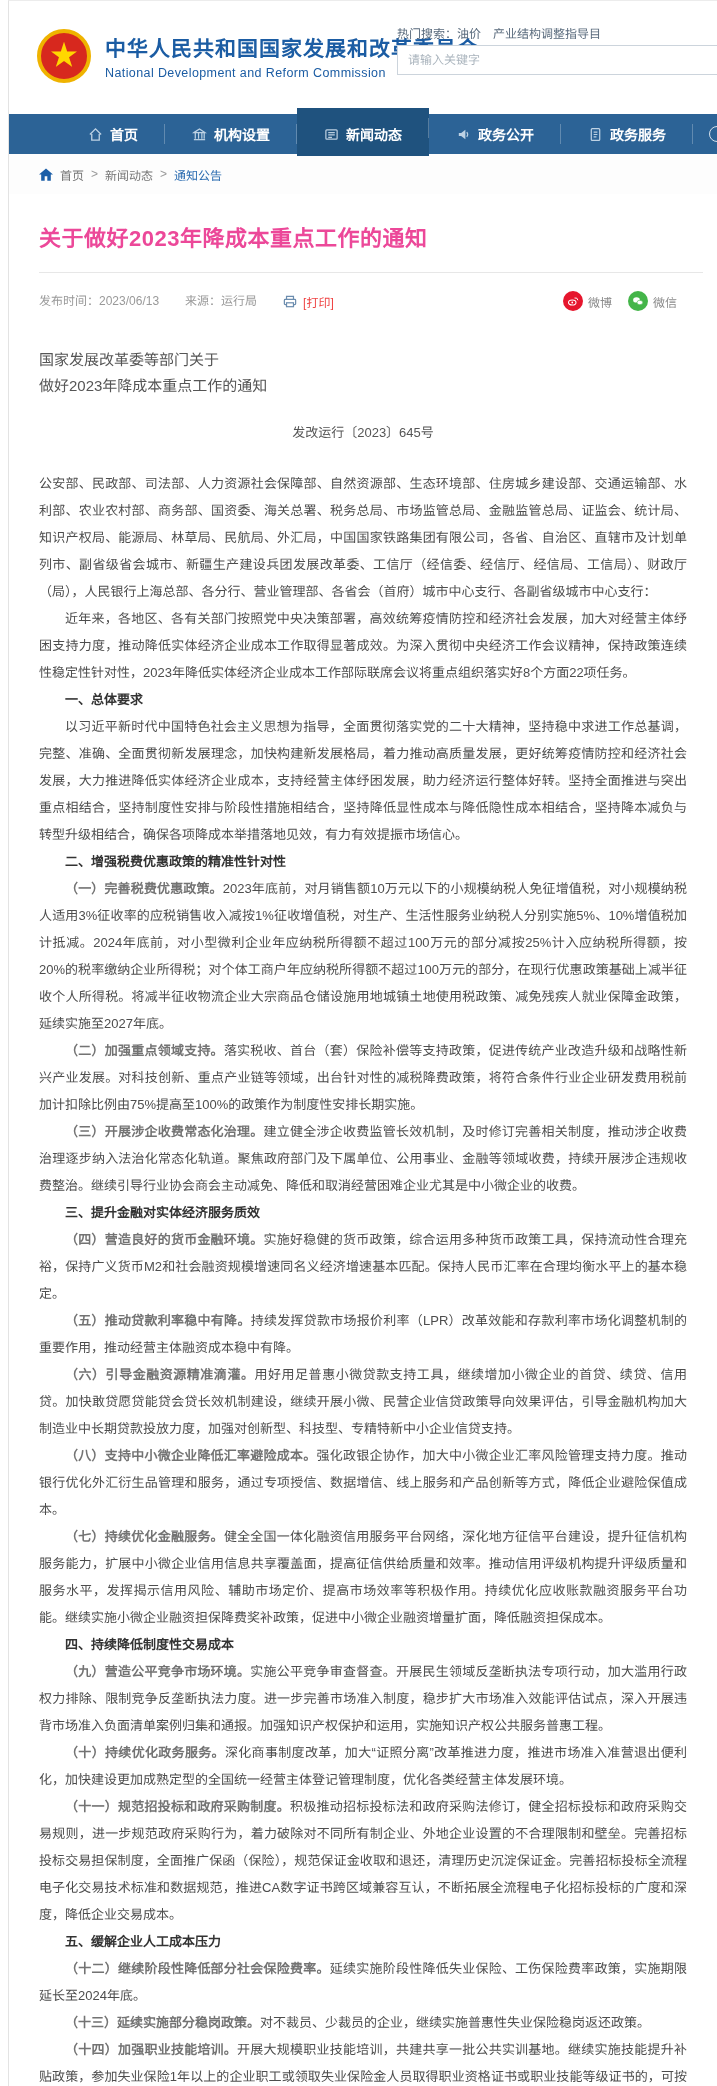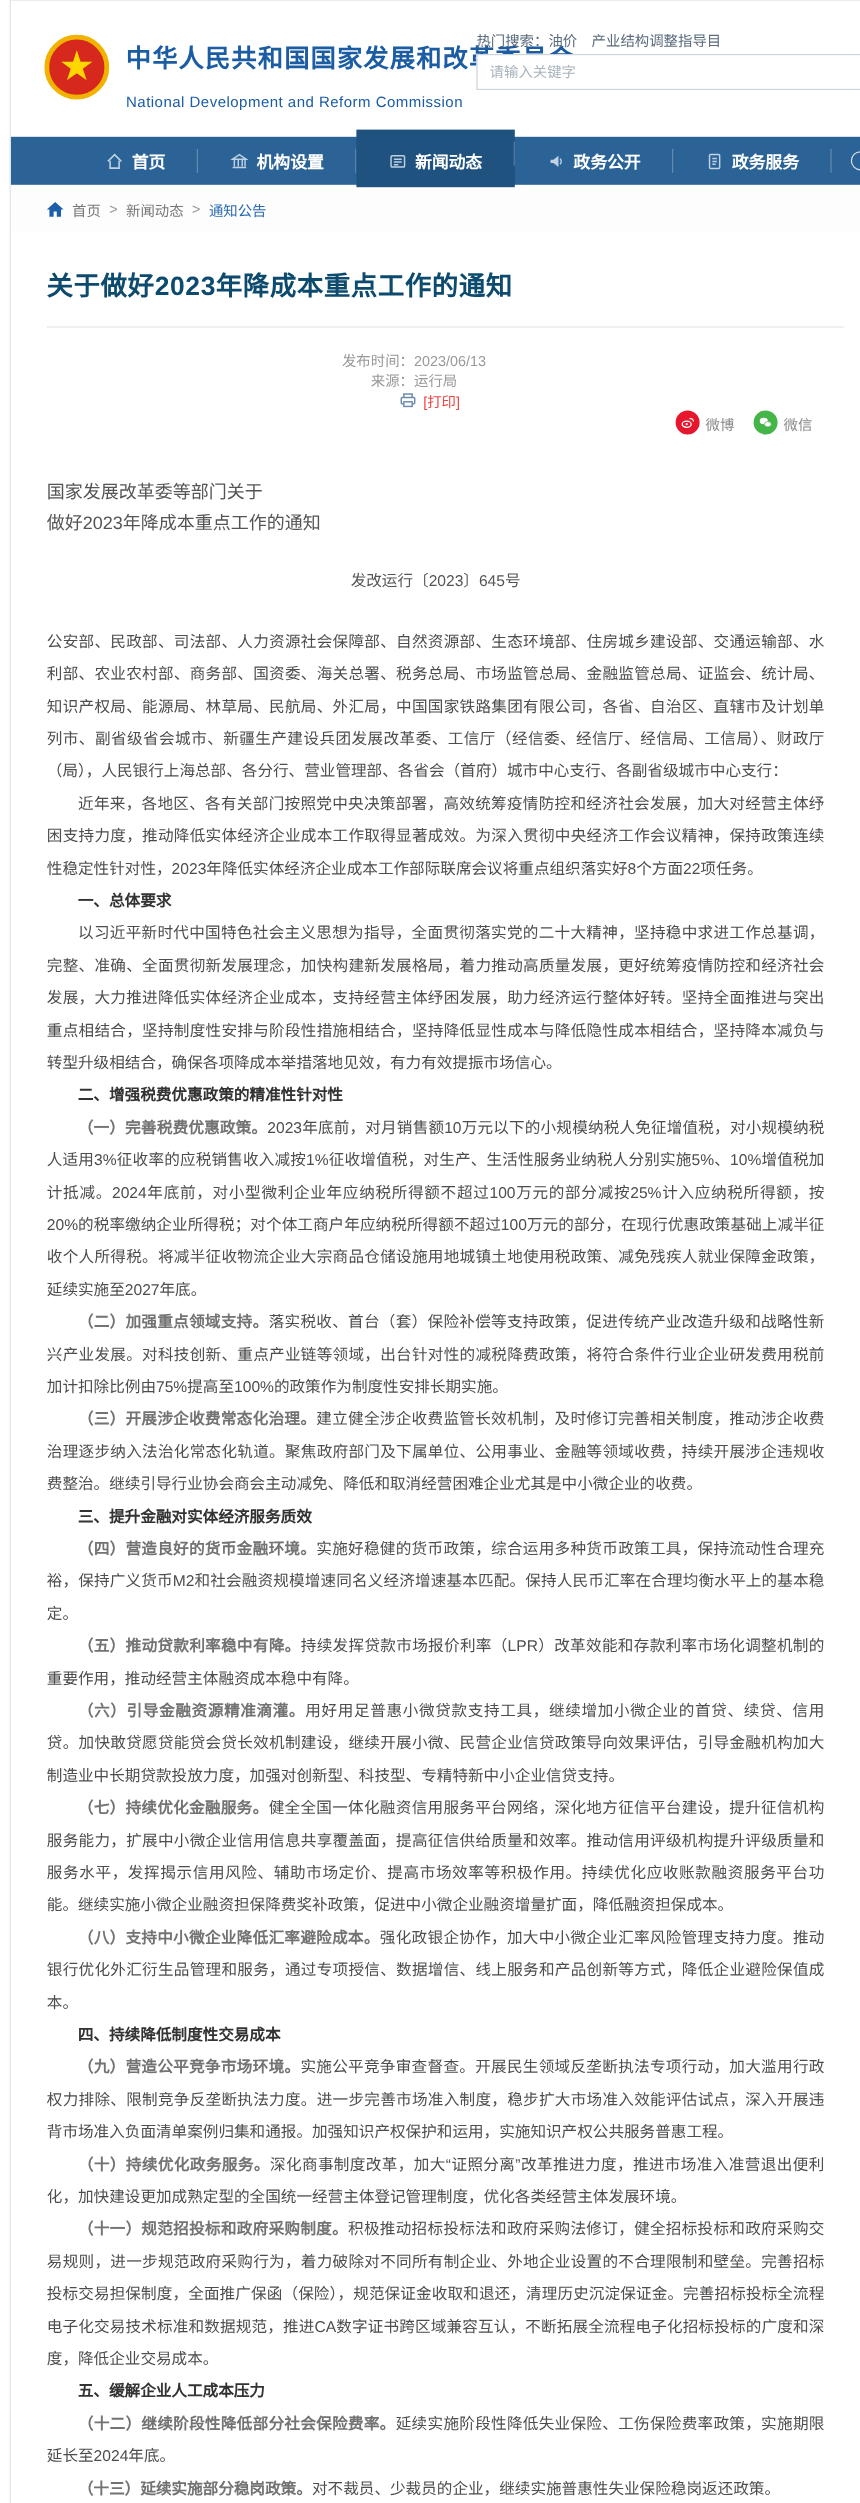--- a/index.html
+++ b/index.html
@@ -12,21 +12,21 @@
   }
 
   
   .site-header { position:relative; height:113px; background:#fff; }
   .emblem { position:absolute; left:28px; top:28px; width:54px; height:54px;
     border-radius:50%; background:#d7281e; border:4px solid #efb300;
     display:flex; align-items:center; justify-content:center; }
   .emblem .star { color:#ffd700; font-size:28px; line-height:1; }
   .org-names { position:absolute; left:96px; top:31px; }
   .org-zh { font-size:21px; font-weight:bold; color:#1b5ca3; letter-spacing:1px; }
-  .org-en { font-size:12.5px; color:#1b5ca3; margin-top:16px; letter-spacing:0.4px; }
+  .org-en { font-size:12.5px; color:#1b5ca3; margin-top:4px; letter-spacing:0.4px; }
   .hot-search { position:absolute; left:388px; top:23px; width:330px;
     font-size:12px; color:#5a6b7d; white-space:nowrap; overflow:hidden; }
   .hot-search .terms { color:#5a6b7d; cursor:pointer; }
   .search-input { position:absolute; left:388px; top:44px; width:345px; height:30px;
     border:1px solid #ccd4dc; padding:0 10px; font-size:12px; color:#333;
     font-family:"Liberation Sans", sans-serif; outline:none; background:#fff; }
   .search-input::placeholder { color:#aab4bd; }
 
   
   .main-nav { position:relative; height:40px; background:#2c6396;
@@ -45,24 +45,24 @@
   
   .breadcrumb { display:flex; align-items:center; gap:7px; height:40px;
     padding-left:30px; font-size:12px; color:#777; background:#fdfdfd; }
   .crumb { cursor:pointer; }
   .crumb.current { color:#2a6bb0; font-weight:normal; }
   .crumb-sep { color:#999; }
 
   
   .content { padding:0; }
   .page-title { margin:26px 30px 20px 30px; font-size:22px; font-weight:bold;
-    color:#0c4a6e; letter-spacing:0.5px; }
+    color:#ec4899; letter-spacing:0.5px; }
   .meta-divider { border-top:1px solid #e7e7e7; margin:0 14px 0 30px; }
-  .meta-row { display:flex; align-items:center; margin-top:18px;
-    padding:0 40px 0 30px; font-size:12px; color:#999;flex-direction:column; }
+  .meta-row { display:flex; margin-top:18px;
+    padding:0 40px 0 30px; font-size:12px; color:#999; }
   .meta-row .meta { margin-right:26px; }
   .print-btn { display:inline-flex; align-items:center; gap:6px; color:#ef4444;
     cursor:pointer; }
   .share { margin-left:auto; display:flex; align-items:center; gap:16px;padding-left:12px; }
   .share-item { display:flex; align-items:center; gap:5px; color:#8a8a8a;
     cursor:pointer; }
   .share-icon { width:20px; height:20px; border-radius:50%;
     display:flex; align-items:center; justify-content:center; }
 
   
@@ -206,22 +206,22 @@
           <p class="sec-h">一、总体要求</p>
           <p class="para">以习近平新时代中国特色社会主义思想为指导，全面贯彻落实党的二十大精神，坚持稳中求进工作总基调，完整、准确、全面贯彻新发展理念，加快构建新发展格局，着力推动高质量发展，更好统筹疫情防控和经济社会发展，大力推进降低实体经济企业成本，支持经营主体纾困发展，助力经济运行整体好转。坚持全面推进与突出重点相结合，坚持制度性安排与阶段性措施相结合，坚持降低显性成本与降低隐性成本相结合，坚持降本减负与转型升级相结合，确保各项降成本举措落地见效，有力有效提振市场信心。</p>
           <p class="sec-h">二、增强税费优惠政策的精准性针对性</p>
           <p class="para"><b class="lead">（一）完善税费优惠政策。</b>2023年底前，对月销售额10万元以下的小规模纳税人免征增值税，对小规模纳税人适用3%征收率的应税销售收入减按1%征收增值税，对生产、生活性服务业纳税人分别实施5%、10%增值税加计抵减。2024年底前，对小型微利企业年应纳税所得额不超过100万元的部分减按25%计入应纳税所得额，按20%的税率缴纳企业所得税；对个体工商户年应纳税所得额不超过100万元的部分，在现行优惠政策基础上减半征收个人所得税。将减半征收物流企业大宗商品仓储设施用地城镇土地使用税政策、减免残疾人就业保障金政策，延续实施至2027年底。</p>
           <p class="para"><b class="lead">（二）加强重点领域支持。</b>落实税收、首台（套）保险补偿等支持政策，促进传统产业改造升级和战略性新兴产业发展。对科技创新、重点产业链等领域，出台针对性的减税降费政策，将符合条件行业企业研发费用税前加计扣除比例由75%提高至100%的政策作为制度性安排长期实施。</p>
           <p class="para"><b class="lead">（三）开展涉企收费常态化治理。</b>建立健全涉企收费监管长效机制，及时修订完善相关制度，推动涉企收费治理逐步纳入法治化常态化轨道。聚焦政府部门及下属单位、公用事业、金融等领域收费，持续开展涉企违规收费整治。继续引导行业协会商会主动减免、降低和取消经营困难企业尤其是中小微企业的收费。</p>
           <p class="sec-h">三、提升金融对实体经济服务质效</p>
           <p class="para"><b class="lead">（四）营造良好的货币金融环境。</b>实施好稳健的货币政策，综合运用多种货币政策工具，保持流动性合理充裕，保持广义货币M2和社会融资规模增速同名义经济增速基本匹配。保持人民币汇率在合理均衡水平上的基本稳定。</p>
           <p class="para"><b class="lead">（五）推动贷款利率稳中有降。</b>持续发挥贷款市场报价利率（LPR）改革效能和存款利率市场化调整机制的重要作用，推动经营主体融资成本稳中有降。</p>
           <p class="para"><b class="lead">（六）引导金融资源精准滴灌。</b>用好用足普惠小微贷款支持工具，继续增加小微企业的首贷、续贷、信用贷。加快敢贷愿贷能贷会贷长效机制建设，继续开展小微、民营企业信贷政策导向效果评估，引导金融机构加大制造业中长期贷款投放力度，加强对创新型、科技型、专精特新中小企业信贷支持。</p>
+          <p class="para"><b class="lead">（八）支持中小微企业降低汇率避险成本。</b>强化政银企协作，加大中小微企业汇率风险管理支持力度。推动银行优化外汇衍生品管理和服务，通过专项授信、数据增信、线上服务和产品创新等方式，降低企业避险保值成本。</p>
           <p class="para"><b class="lead">（七）持续优化金融服务。</b>健全全国一体化融资信用服务平台网络，深化地方征信平台建设，提升征信机构服务能力，扩展中小微企业信用信息共享覆盖面，提高征信供给质量和效率。推动信用评级机构提升评级质量和服务水平，发挥揭示信用风险、辅助市场定价、提高市场效率等积极作用。持续优化应收账款融资服务平台功能。继续实施小微企业融资担保降费奖补政策，促进中小微企业融资增量扩面，降低融资担保成本。</p>
-          <p class="para"><b class="lead">（八）支持中小微企业降低汇率避险成本。</b>强化政银企协作，加大中小微企业汇率风险管理支持力度。推动银行优化外汇衍生品管理和服务，通过专项授信、数据增信、线上服务和产品创新等方式，降低企业避险保值成本。</p>
           <p class="sec-h">四、持续降低制度性交易成本</p>
           <p class="para"><b class="lead">（九）营造公平竞争市场环境。</b>实施公平竞争审查督查。开展民生领域反垄断执法专项行动，加大滥用行政权力排除、限制竞争反垄断执法力度。进一步完善市场准入制度，稳步扩大市场准入效能评估试点，深入开展违背市场准入负面清单案例归集和通报。加强知识产权保护和运用，实施知识产权公共服务普惠工程。</p>
           <p class="para"><b class="lead">（十）持续优化政务服务。</b>深化商事制度改革，加大“证照分离”改革推进力度，推进市场准入准营退出便利化，加快建设更加成熟定型的全国统一经营主体登记管理制度，优化各类经营主体发展环境。</p>
           <p class="para"><b class="lead">（十一）规范招投标和政府采购制度。</b>积极推动招标投标法和政府采购法修订，健全招标投标和政府采购交易规则，进一步规范政府采购行为，着力破除对不同所有制企业、外地企业设置的不合理限制和壁垒。完善招标投标交易担保制度，全面推广保函（保险），规范保证金收取和退还，清理历史沉淀保证金。完善招标投标全流程电子化交易技术标准和数据规范，推进CA数字证书跨区域兼容互认，不断拓展全流程电子化招标投标的广度和深度，降低企业交易成本。</p>
           <p class="sec-h">五、缓解企业人工成本压力</p>
           <p class="para"><b class="lead">（十二）继续阶段性降低部分社会保险费率。</b>延续实施阶段性降低失业保险、工伤保险费率政策，实施期限延长至2024年底。</p>
           <p class="para"><b class="lead">（十三）延续实施部分稳岗政策。</b>对不裁员、少裁员的企业，继续实施普惠性失业保险稳岗返还政策。</p>
           <p class="para"><b class="lead">（十四）加强职业技能培训。</b>开展大规模职业技能培训，共建共享一批公共实训基地。继续实施技能提升补贴政策，参加失业保险1年以上的企业职工或领取失业保险金人员取得职业资格证书或职业技能等级证书的，可按标准申请技能提升补贴。</p>
         </div>
 

